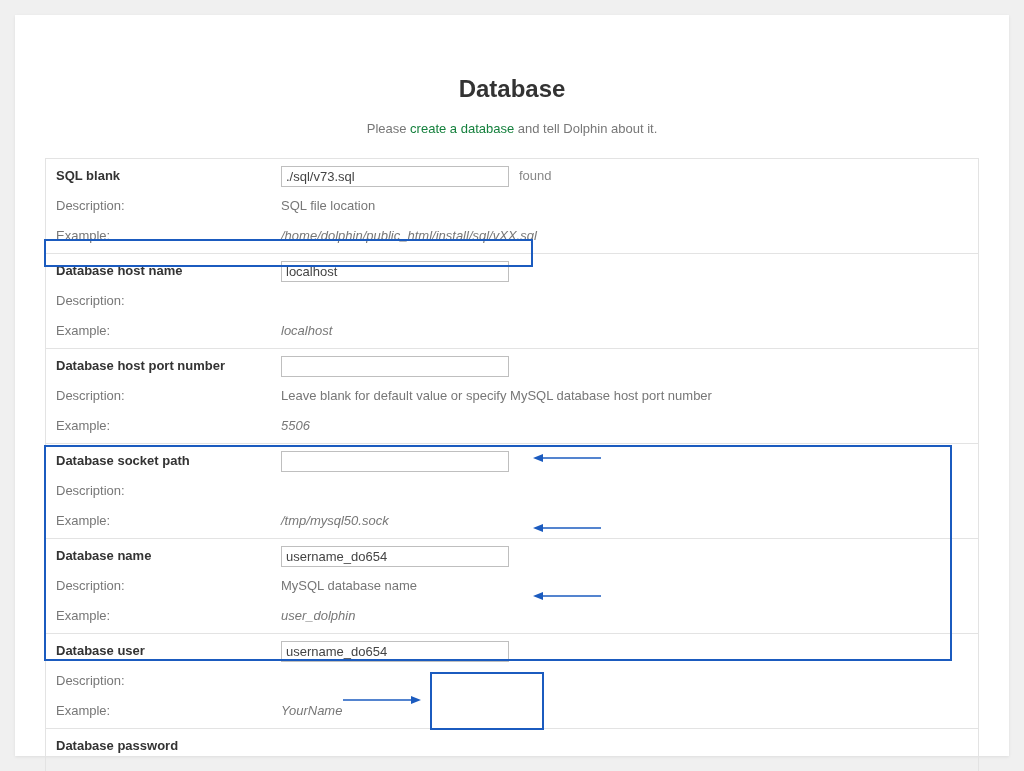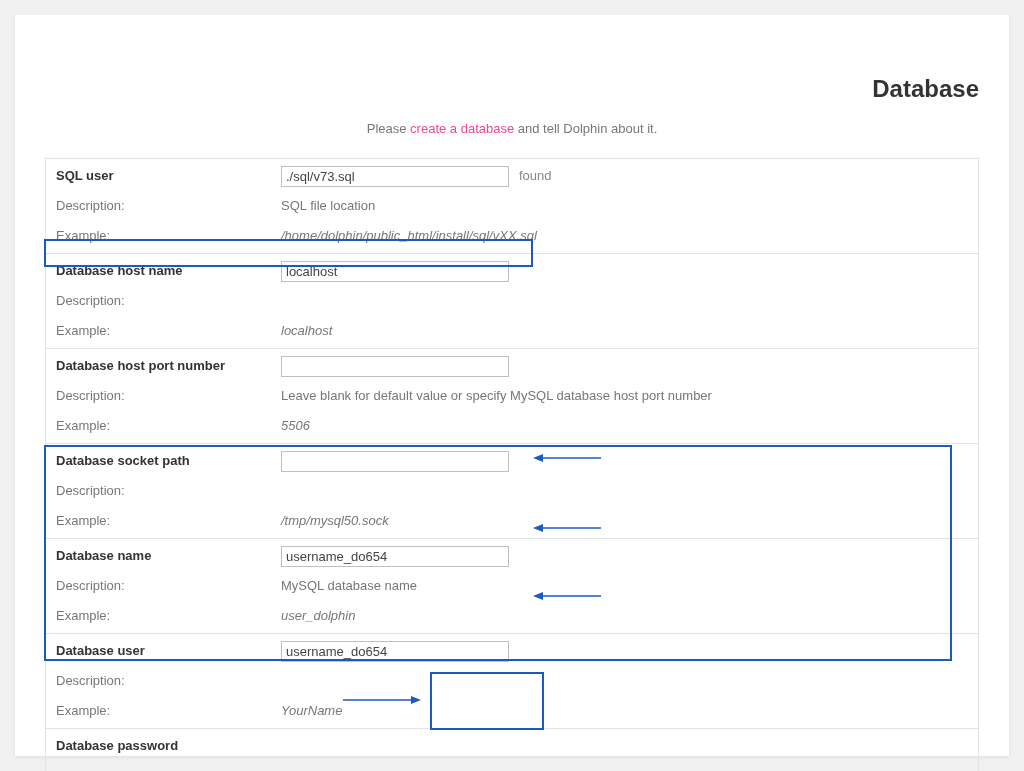--- a/index.html
+++ b/index.html
@@ -19,31 +19,31 @@
       background: #FFFFFF;
       width: 100%;
       height: 100%;
       padding: 60px 30px 30px 30px;
       box-shadow: 0 1px 3px rgba(0,0,0,0.08);
     }
     .page-title {
       color: #333;
       font-size: 24px;
       font-weight: bold;
-      text-align: right;
+      text-align: center;
       margin-bottom: 18px;
     }
     .subtitle {
       text-align: center;
       color: #777;
       font-size: 13px;
       margin-bottom: 22px;
     }
     .subtitle a {
-      color: #ec4899;
+      color: #15803d;
       text-decoration: none;
     }
     .form-table {
       width: 100%;
       border-collapse: collapse;
       border: 1px solid #E3E3E3;
       position: relative;
     }
     .form-row {
       border-bottom: 1px solid #E3E3E3;
@@ -119,21 +119,21 @@
     <h1 class="page-title">Database</h1>
 
     <p class="subtitle">
       <span>Please </span><a href="#">create a database</a><span> and tell Dolphin about it.</span>
     </p>
 
     <div class="form-table">
 
       <div class="form-row field-block">
         <div class="row-inner">
-          <div class="label-col field-label">SQL user</div>
+          <div class="label-col field-label">SQL blank</div>
           <div class="value-col">
             <input type="text" class="text-input" value="./sql/v73.sql" style="">
             <span class="status-text">found</span>
           </div>
         </div>
         <div class="row-inner">
           <div class="label-col">Description:</div>
           <div class="value-col">SQL file location</div>
         </div>
         <div class="row-inner">

